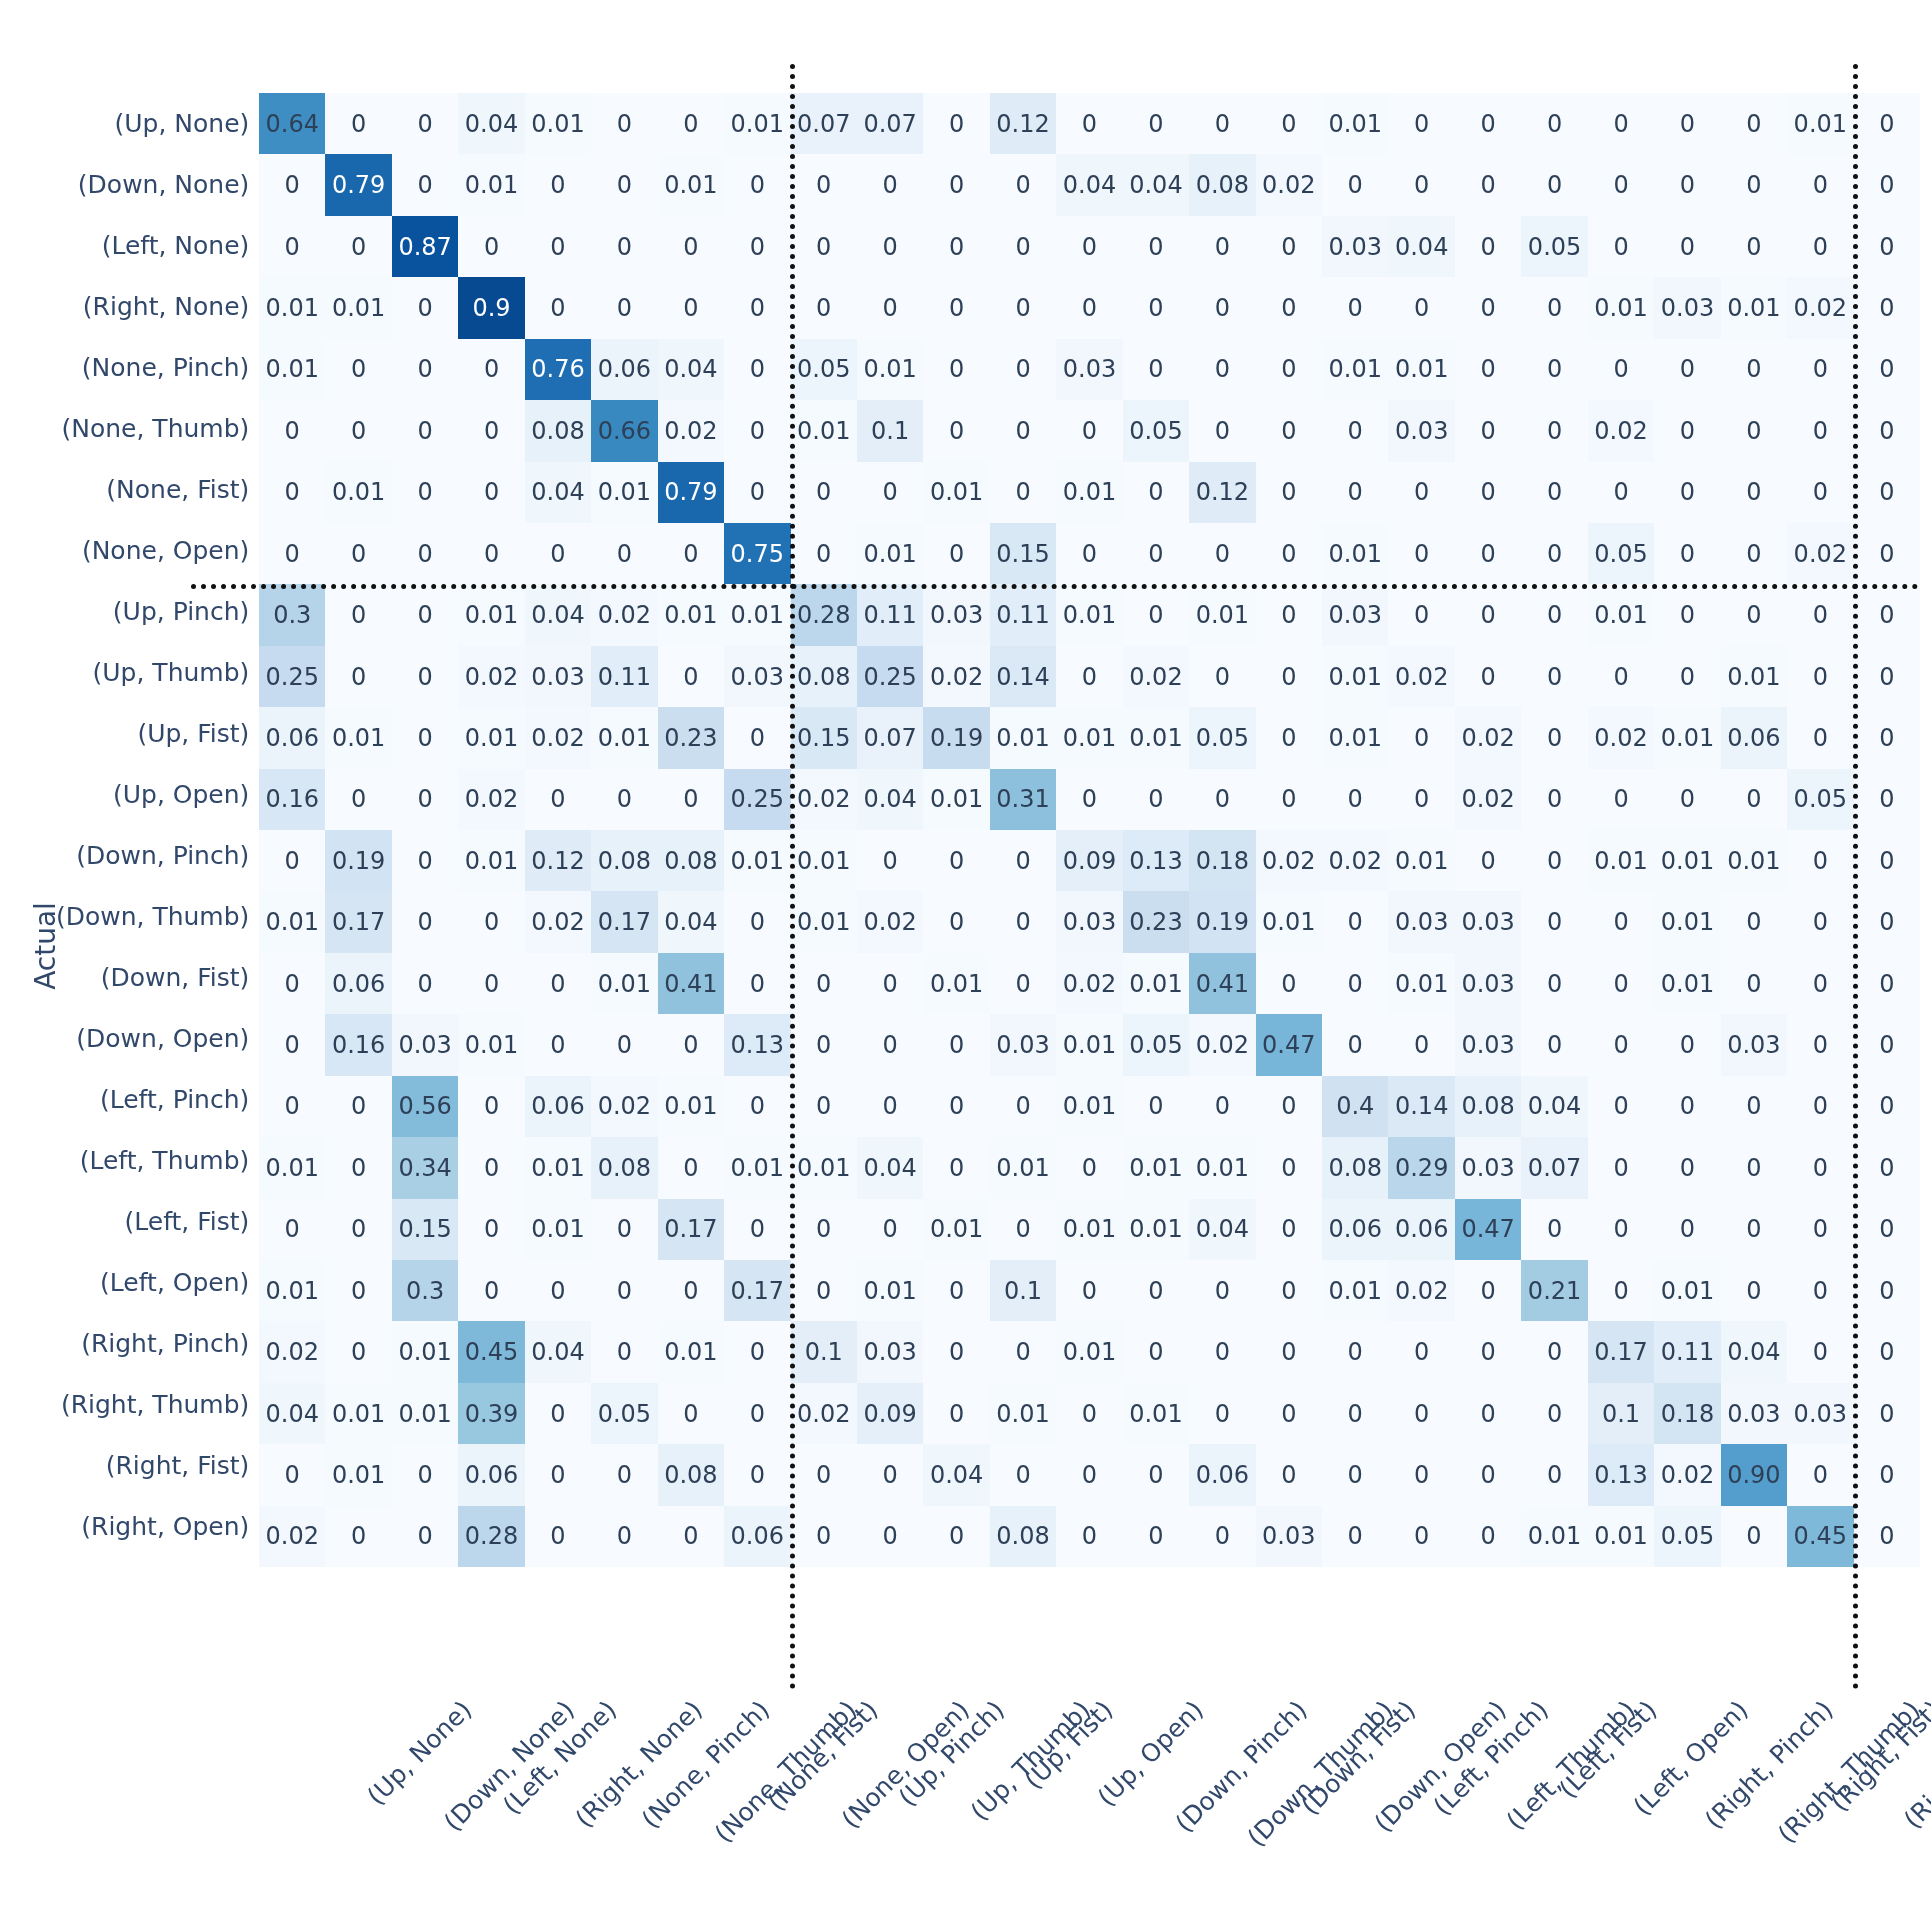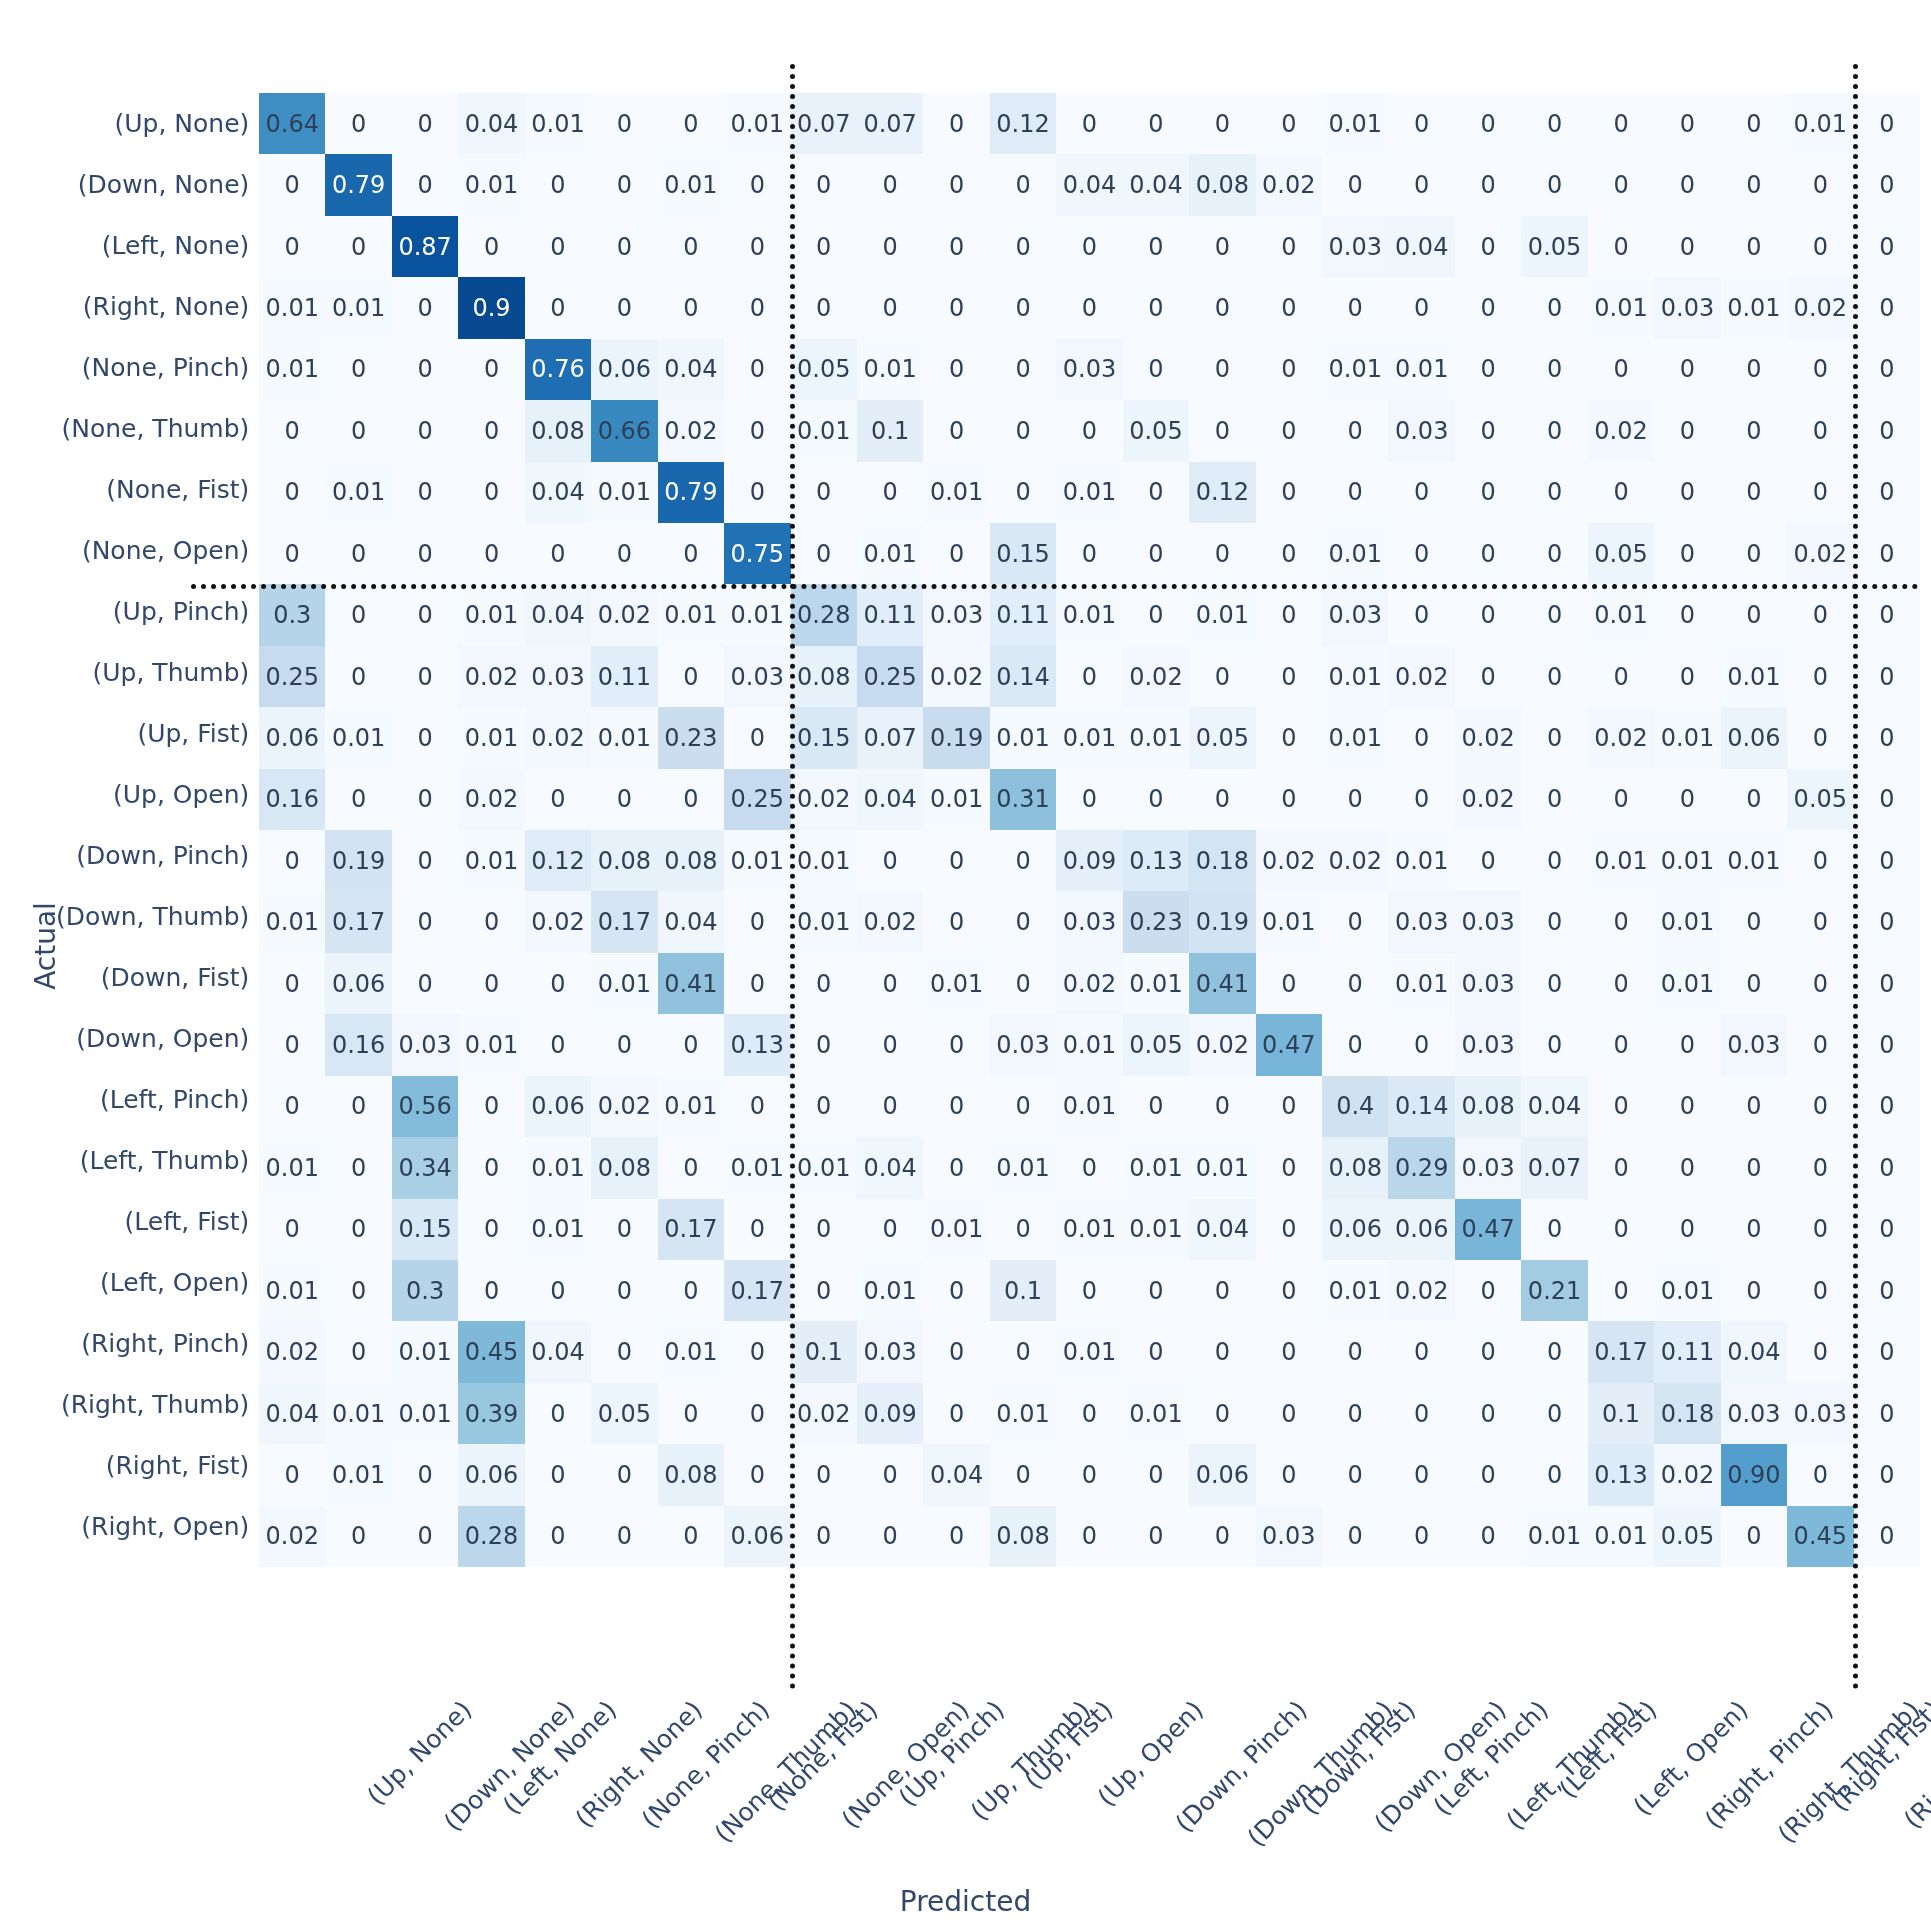--- a/index.html
+++ b/index.html
@@ -107,21 +107,20 @@
     transform: rotate(-45deg);
     text-align: right;
   }
 </style>
 </head>
 <body>
 
 <div id="root">
 
   <div id="ylabel">Actual</div>
-  <div id="xlabel">Predicted</div>
 
   <div id="rowlabels">
       <div class="rowlabel">(Up, None)</div>
       <div class="rowlabel">(Down, None)</div>
       <div class="rowlabel">(Left, None)</div>
       <div class="rowlabel">(Right, None)</div>
       <div class="rowlabel">(None, Pinch)</div>
       <div class="rowlabel">(None, Thumb)</div>
       <div class="rowlabel">(None, Fist)</div>
       <div class="rowlabel">(None, Open)</div>

